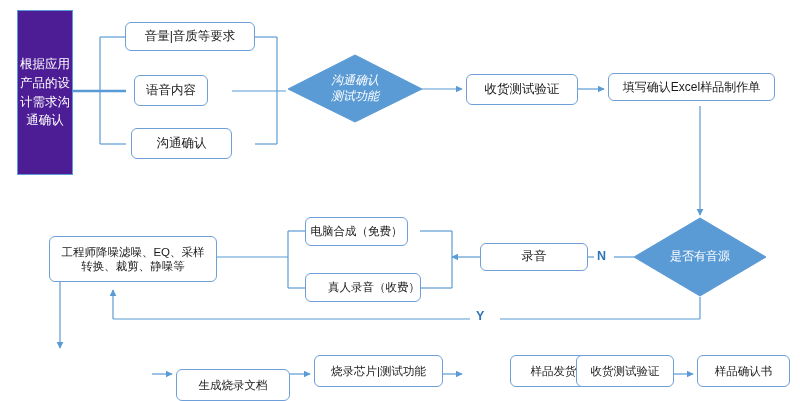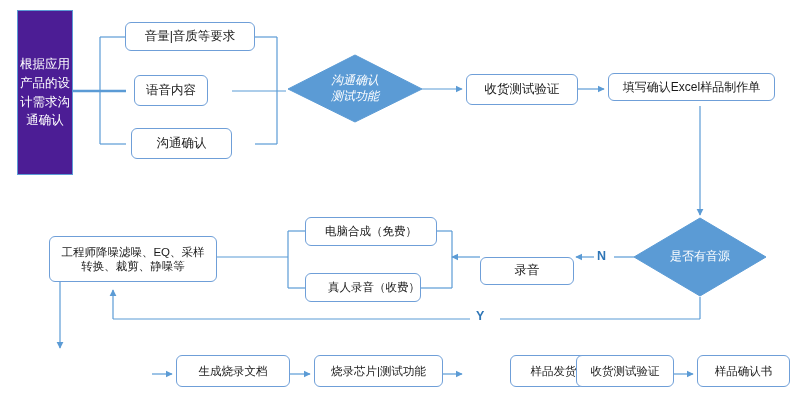--- a/index.html
+++ b/index.html
@@ -127,39 +127,39 @@
   </div>
 
   <div class="diamond-label" style="left:645px;top:246px;width:110px;height:22px;">
     <span>是否有音源</span>
   </div>
 
   <div class="edge-label" style="left:597px;top:249px;">N</div>
 
   <div class="edge-label" style="left:476px;top:309px;">Y</div>
 
-  <div class="node" style="left:480px;top:257px;width:94px;height:28px;text-align:right;">
+  <div class="node" style="left:480px;top:243px;width:108px;height:28px;text-align:right;">
     <span>录音</span>
   </div>
 
-  <div class="node small" style="left:305px;top:217px;width:132px;height:29px;">
+  <div class="node small" style="left:305px;top:217px;width:103px;height:29px;">
     <span>电脑合成（免费）</span>
   </div>
 
   <div class="node small" style="left:305px;top:273px;width:116px;height:29px;justify-content:flex-end;">
     <span>真人录音（收费）</span>
   </div>
 
   <div class="node small" style="left:28px;top:236px;width:168px;height:46px;flex-direction:column;margin-left:21px;">
     <span>工程师降噪滤噪、EQ、采样</span>
     <span>转换、裁剪、静噪等</span>
   </div>
 
 
-  <div class="node small" style="left:176px;top:355px;width:114px;height:32px;">
+  <div class="node small" style="left:176px;top:369px;width:114px;height:32px;">
     <span>生成烧录文档</span>
   </div>
 
   <div class="node small" style="left:314px;top:355px;width:129px;height:32px;">
     <span>烧录芯片|测试功能</span>
   </div>
 
   <div class="node small" style="left:466px;top:355px;width:87px;height:32px;margin-left:44px;">
     <span>样品发货</span>
   </div>

